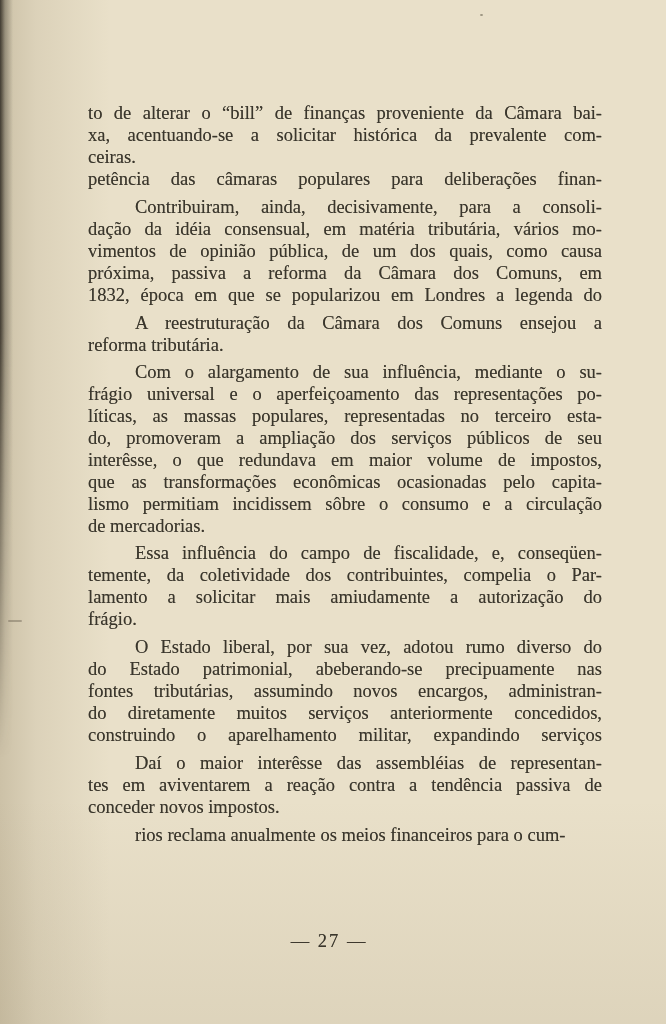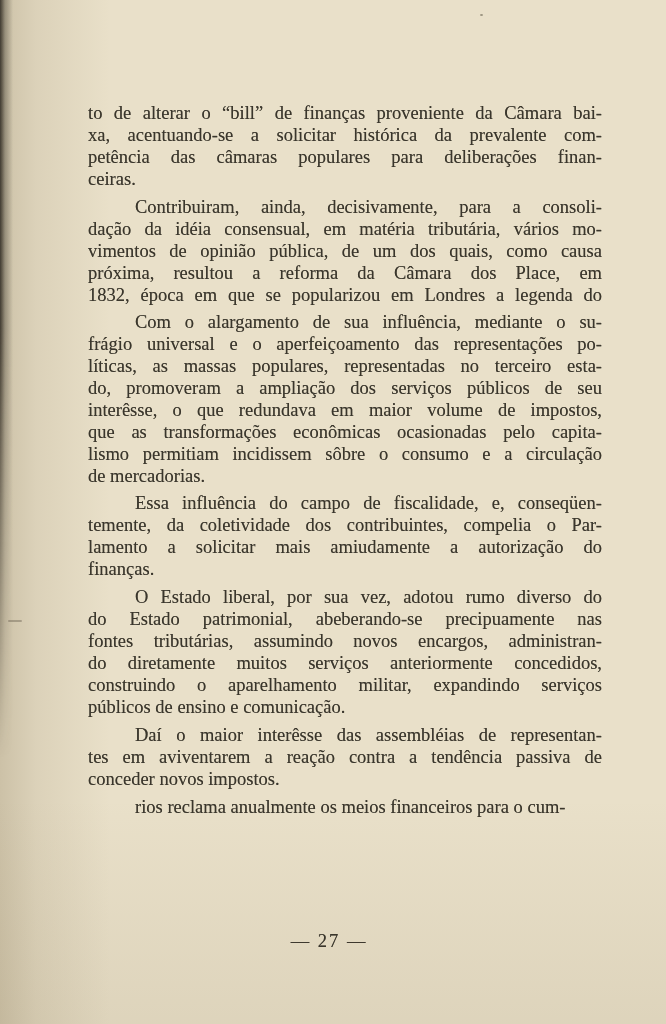--- a/index.html
+++ b/index.html
@@ -78,53 +78,56 @@
 </style>
 </head>
 <body>
 
 <div class="spine-shadow"></div>
 
 <div class="text-block">
     <div class="para">
       <div class="line">to de alterar o “bill” de finanças proveniente da Câmara bai-</div>
       <div class="line">xa, acentuando-se a solicitar histórica da prevalente com-</div>
+      <div class="line last">ceiras.</div>
       <div class="line">petência das câmaras populares para deliberações finan-</div>
-      <div class="line last">ceiras.</div>
     </div>
     <div class="para indent">
       <div class="line">Contribuiram, ainda, decisivamente, para a consoli-</div>
       <div class="line">dação da idéia consensual, em matéria tributária, vários mo-</div>
       <div class="line">vimentos de opinião pública, de um dos quais, como causa</div>
-      <div class="line">próxima, resultou a reforma da Câmara dos Place, em</div>
+      <div class="line">próxima, passiva a reforma da Câmara dos Comuns, em</div>
       <div class="line">1832, época em que se popularizou em Londres a legenda do</div>
+    </div>
+    <div class="para indent">
+      <div class="line">A reestruturação da Câmara dos Comuns ensejou a</div>
+      <div class="line last">reforma tributária.</div>
     </div>
     <div class="para indent gap-large">
       <div class="line">Com o alargamento de sua influência, mediante o su-</div>
       <div class="line">frágio universal e o aperfeiçoamento das representações po-</div>
       <div class="line">líticas, as massas populares, representadas no terceiro esta-</div>
       <div class="line">do, promoveram a ampliação dos serviços públicos de seu</div>
       <div class="line">interêsse, o que redundava em maior volume de impostos,</div>
       <div class="line">que as transformações econômicas ocasionadas pelo capita-</div>
       <div class="line">lismo permitiam incidissem sôbre o consumo e a circulação</div>
       <div class="line last">de mercadorias.</div>
     </div>
     <div class="para indent gap-large">
       <div class="line">Essa influência do campo de fiscalidade, e, conseqüen-</div>
       <div class="line">temente, da coletividade dos contribuintes, compelia o Par-</div>
       <div class="line">lamento a solicitar mais amiudamente a autorização do</div>
-      <div class="line last">finanças.</div>
+      <div class="line last">frágio.</div>
     </div>
     <div class="para indent">
       <div class="line">O Estado liberal, por sua vez, adotou rumo diverso do</div>
       <div class="line">do Estado patrimonial, abeberando-se precipuamente nas</div>
       <div class="line">fontes tributárias, assumindo novos encargos, administran-</div>
       <div class="line">do diretamente muitos serviços anteriormente concedidos,</div>
       <div class="line">construindo o aparelhamento militar, expandindo serviços</div>
-      <div class="line last">públicos de ensino e comunicação.</div>
     </div>
     <div class="para indent">
       <div class="line">Daí o maior interêsse das assembléias de representan-</div>
       <div class="line">tes em aviventarem a reação contra a tendência passiva de</div>
       <div class="line last">conceder novos impostos.</div>
     </div>
     <div class="para indent">
       <div class="line last">rios reclama anualmente os meios financeiros para o cum-</div>
     </div>
   </div>

